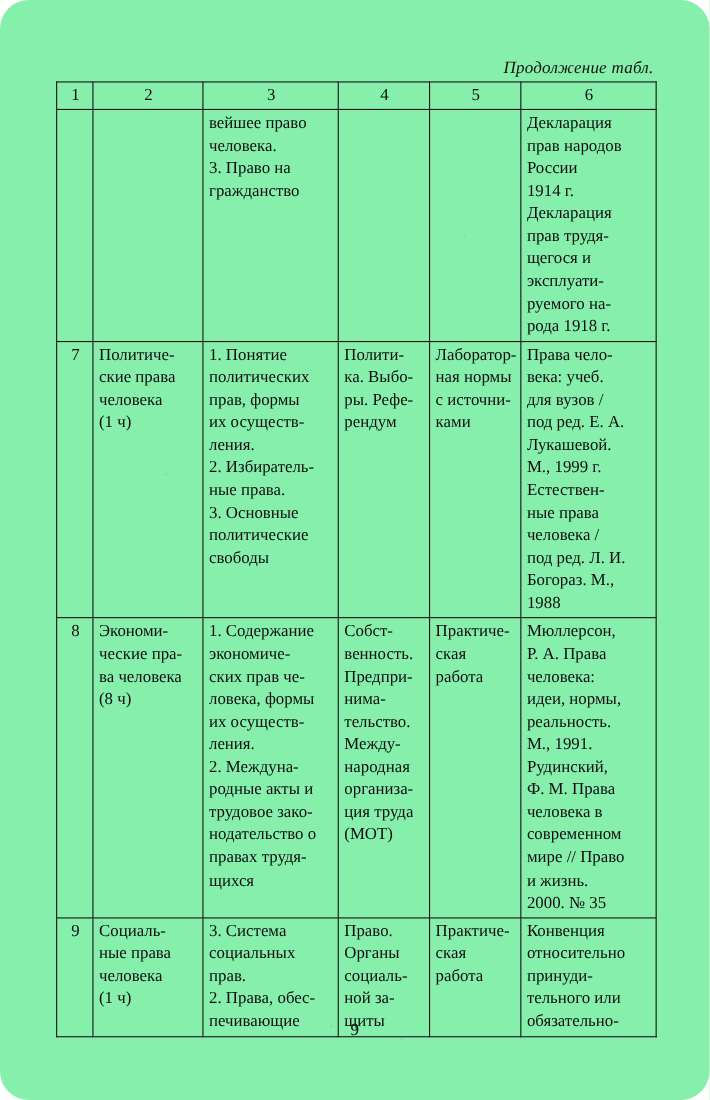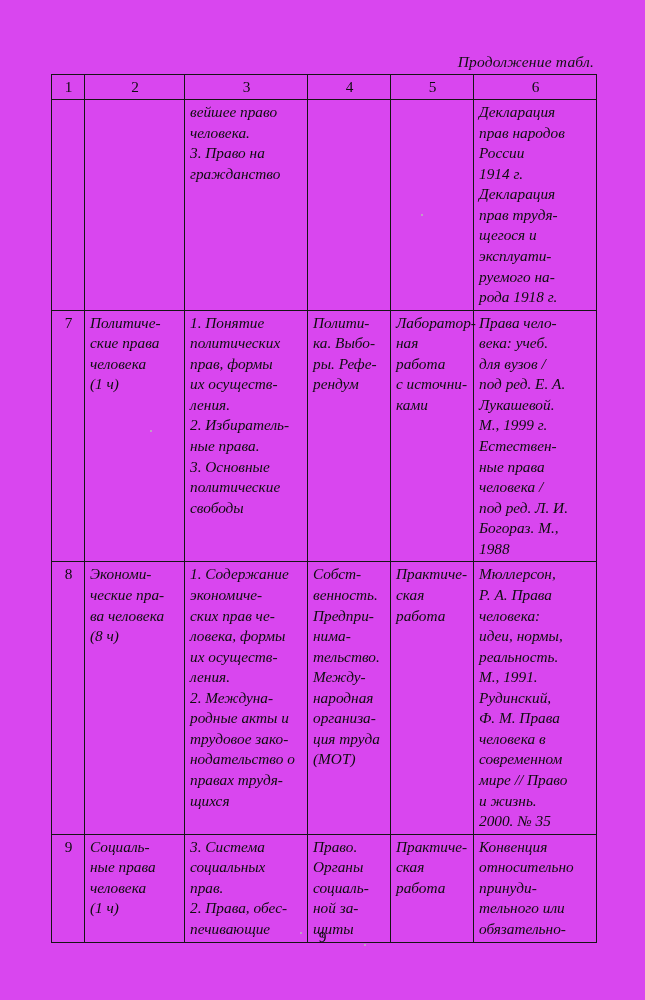--- a/index.html
+++ b/index.html
@@ -12,21 +12,22 @@
     height: 1000px;
     position: relative;
     font-family: "Liberation Serif", "DejaVu Serif", serif;
     color: #0d0d0d;
     overflow: hidden;
   }
 
   .page {
     position: absolute;
     inset: 0;
-    background: #d946ef;
+    background: #86efac;
+    border-radius: 26px;
   }
 
   
   .running-head {
     position: absolute;
     left: 0;
     right: 51px;
     top: 53px;
     text-align: right;
     font-style: italic;
@@ -79,21 +80,21 @@
   }
 
   .cell-text {
     display: block;
     text-align: justify;
     text-justify: inter-word;
     hyphens: manual;
     white-space: pre-line;
   }
   
-  .cell-text { text-align-last: left; font-style: italic; }
+  .cell-text { text-align-last: left; }
 
   tr.r-cont td { height: 198px; }
   tr.r-7 td { height: 240px; }
   tr.r-8 td { height: 254px; }
   tr.r-9 td { height: 100px; }
 
   
   .folio {
     position: absolute;
     left: 0;
@@ -189,21 +190,21 @@
 свободы</span>
             </td>
           <td>
               <span class="cell-text">Полити-
 ка. Выбо-
 ры. Рефе-
 рендум</span>
             </td>
           <td>
               <span class="cell-text">Лаборатор-
-ная работа
+ная нормы
 с источни-
 ками</span>
             </td>
           <td>
               <span class="cell-text">Права чело-
 века: учеб.
 для вузов /
 под ред. Е. А.
 Лукашевой.
 М., 1999 г.

